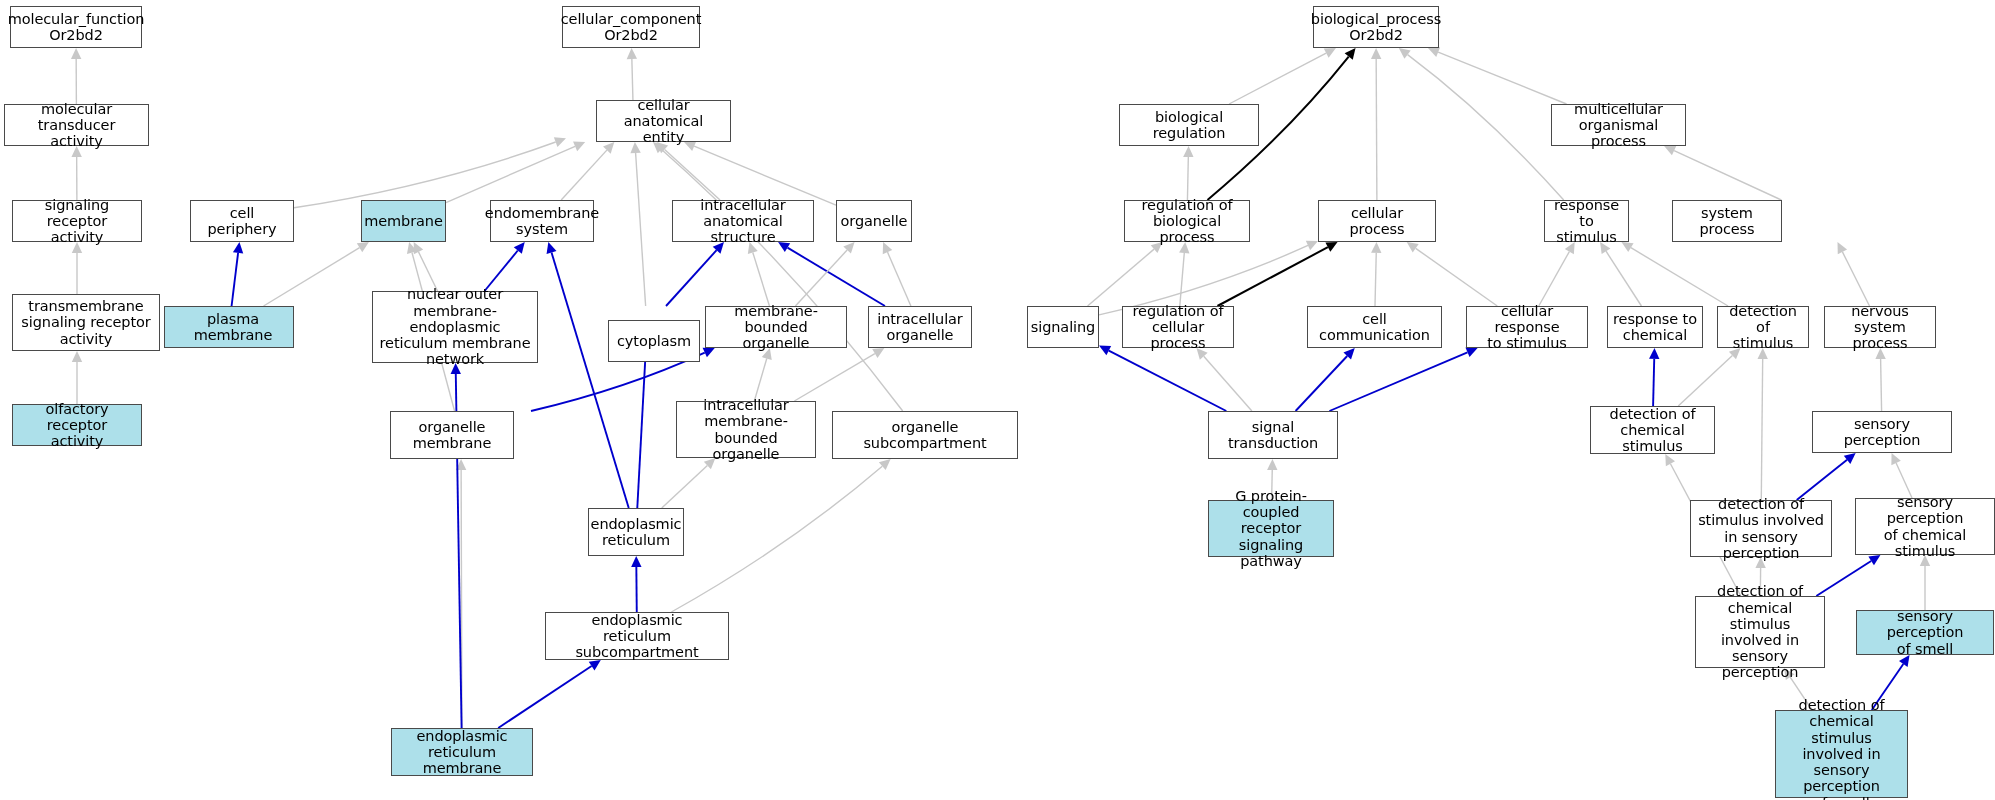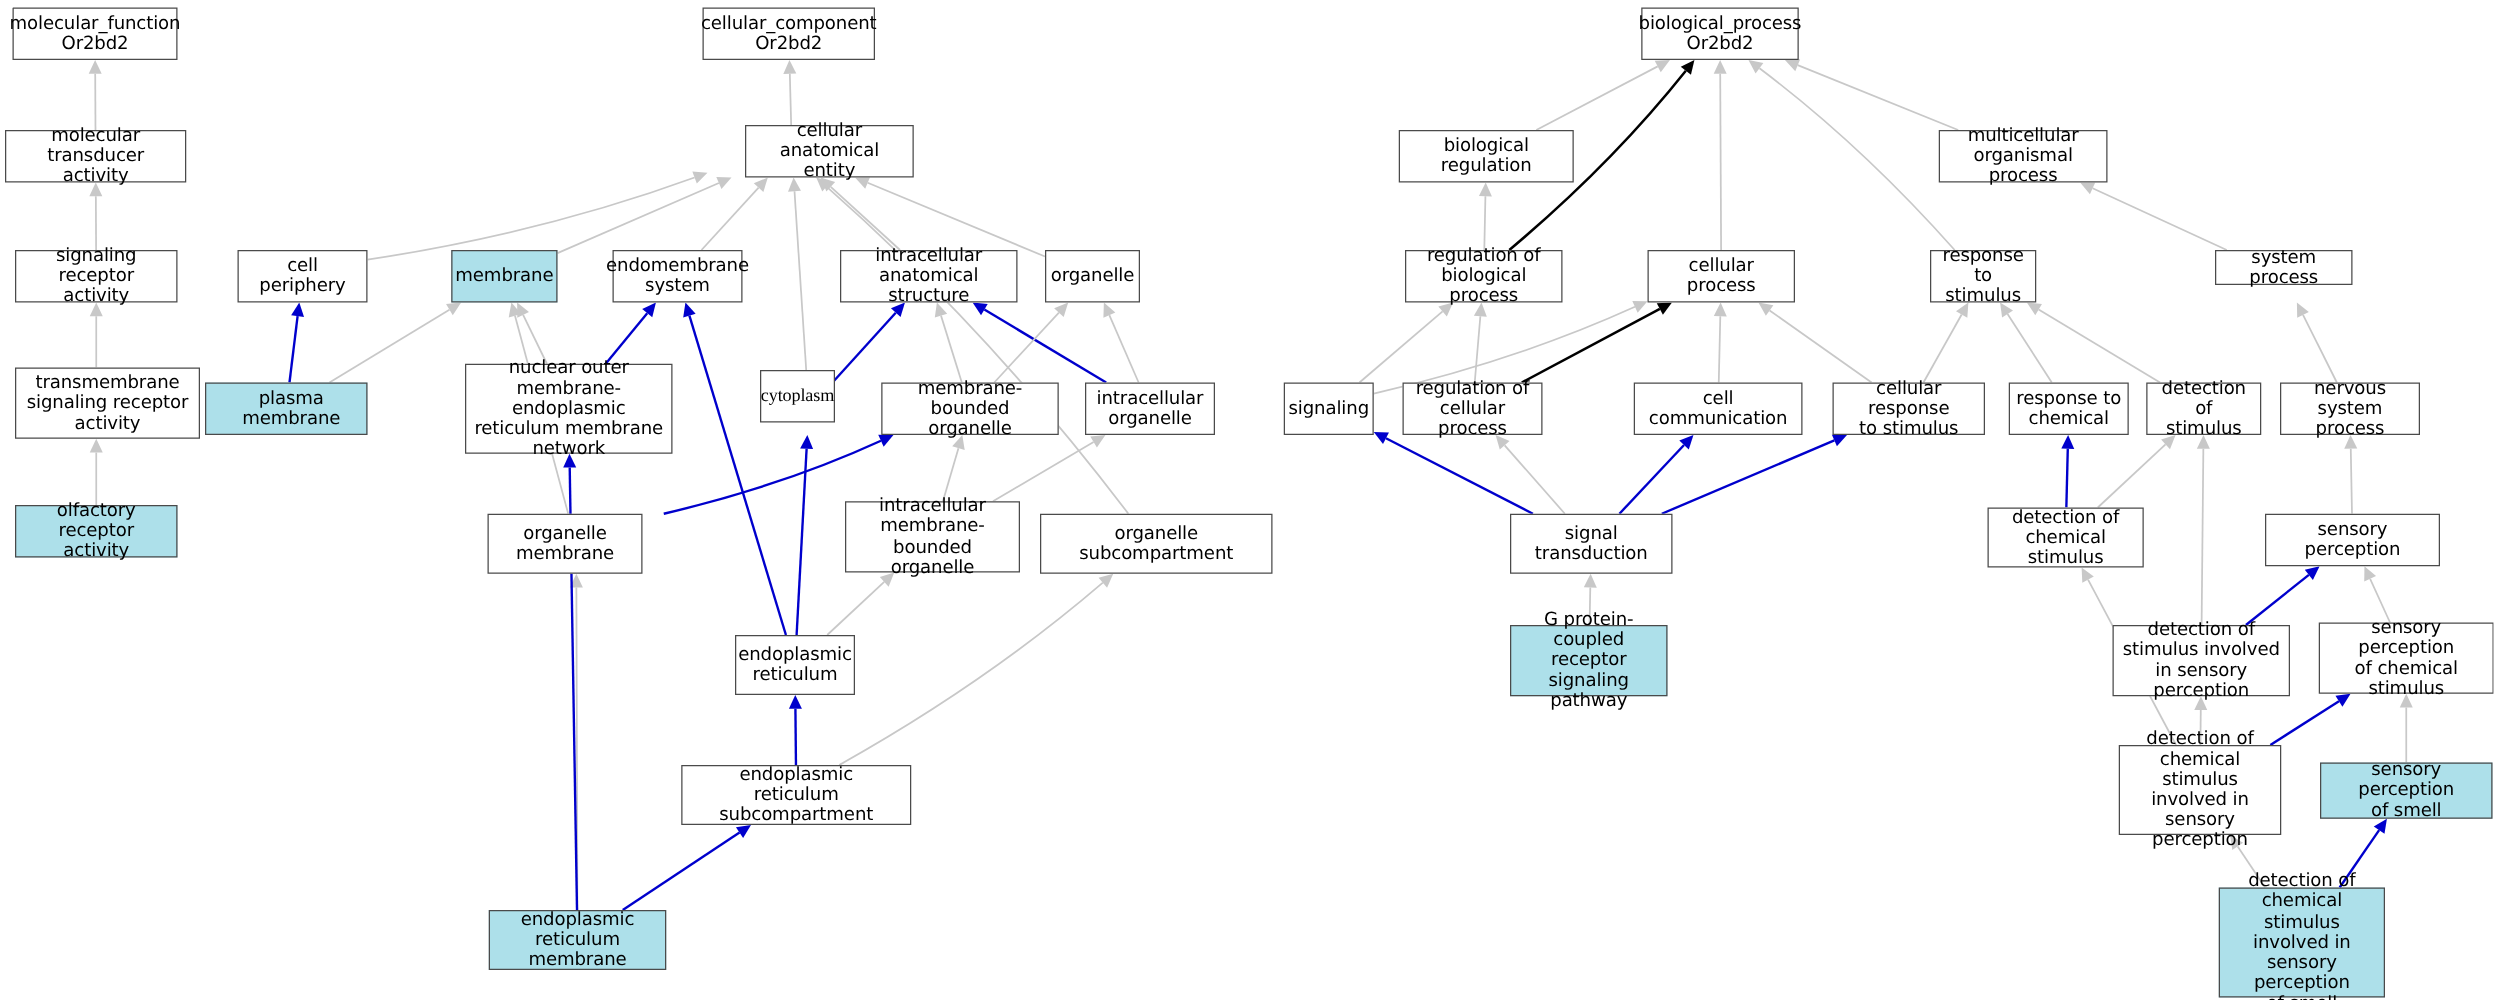--- a/index.html
+++ b/index.html
@@ -185,21 +185,21 @@
       <div class="node" style="left: 490px; top: 200px; width: 104px; height: 42px;">endomembrane
 system</div>
       <div class="node" style="left: 672px; top: 200px; width: 142px; height: 42px;">intracellular
 anatomical structure</div>
       <div class="node" style="left: 836px; top: 200px; width: 76px; height: 42px;">organelle</div>
       <div class="node hl" style="left: 164px; top: 306px; width: 130px; height: 42px; padding-left: 11px;">plasma membrane</div>
       <div class="node" style="left: 372px; top: 291px; width: 166px; height: 72px;">nuclear outer
 membrane-endoplasmic
 reticulum membrane
 network</div>
-      <div class="node" style="left: 608px; top: 296px; width: 60px; height: 42px; font-family: Liberation Serif, serif;">cytoplasm</div>
+      <div class="node" style="left: 608px; top: 320px; width: 92px; height: 42px;">cytoplasm</div>
       <div class="node" style="left: 705px; top: 306px; width: 142px; height: 42px;">membrane-bounded
 organelle</div>
       <div class="node" style="left: 868px; top: 306px; width: 104px; height: 42px;">intracellular
 organelle</div>
       <div class="node" style="left: 390px; top: 411px; width: 124px; height: 48px;">organelle membrane</div>
       <div class="node" style="left: 676px; top: 401px; width: 140px; height: 57px;">intracellular
 membrane-bounded
 organelle</div>
       <div class="node" style="left: 832px; top: 411px; width: 186px; height: 48px;">organelle subcompartment</div>
       <div class="node" style="left: 588px; top: 508px; width: 96px; height: 48px;">endoplasmic
@@ -211,21 +211,21 @@
       <div class="node" style="left: 1313px; top: 6px; width: 126px; height: 42px;">biological_process
 Or2bd2</div>
       <div class="node" style="left: 1119px; top: 104px; width: 140px; height: 42px;">biological regulation</div>
       <div class="node" style="left: 1551px; top: 104px; width: 135px; height: 42px;">multicellular
 organismal process</div>
       <div class="node" style="left: 1124px; top: 200px; width: 126px; height: 42px;">regulation of
 biological process</div>
       <div class="node" style="left: 1318px; top: 200px; width: 118px; height: 42px;">cellular process</div>
       <div class="node" style="left: 1544px; top: 200px; width: 85px; height: 42px;">response to
 stimulus</div>
-      <div class="node" style="left: 1772px; top: 200px; width: 110px; height: 28px;">system process</div>
+      <div class="node" style="left: 1672px; top: 200px; width: 110px; height: 42px;">system process</div>
       <div class="node" style="left: 1027px; top: 306px; width: 72px; height: 42px;">signaling</div>
       <div class="node" style="left: 1122px; top: 306px; width: 112px; height: 42px;">regulation of
 cellular process</div>
       <div class="node" style="left: 1307px; top: 306px; width: 135px; height: 42px;">cell communication</div>
       <div class="node" style="left: 1466px; top: 306px; width: 122px; height: 42px;">cellular response
 to stimulus</div>
       <div class="node" style="left: 1607px; top: 306px; width: 96px; height: 42px;">response to
 chemical</div>
       <div class="node" style="left: 1717px; top: 306px; width: 92px; height: 42px;">detection of
 stimulus</div>

